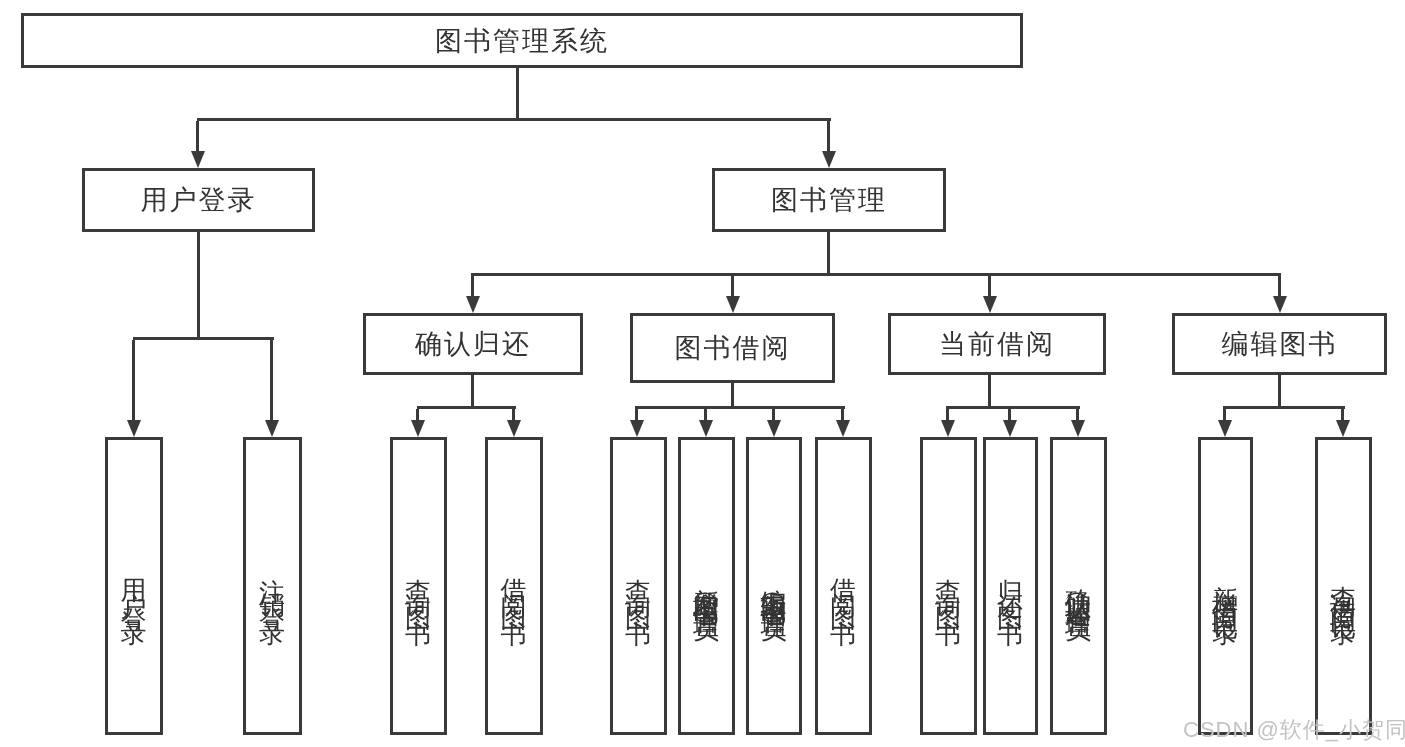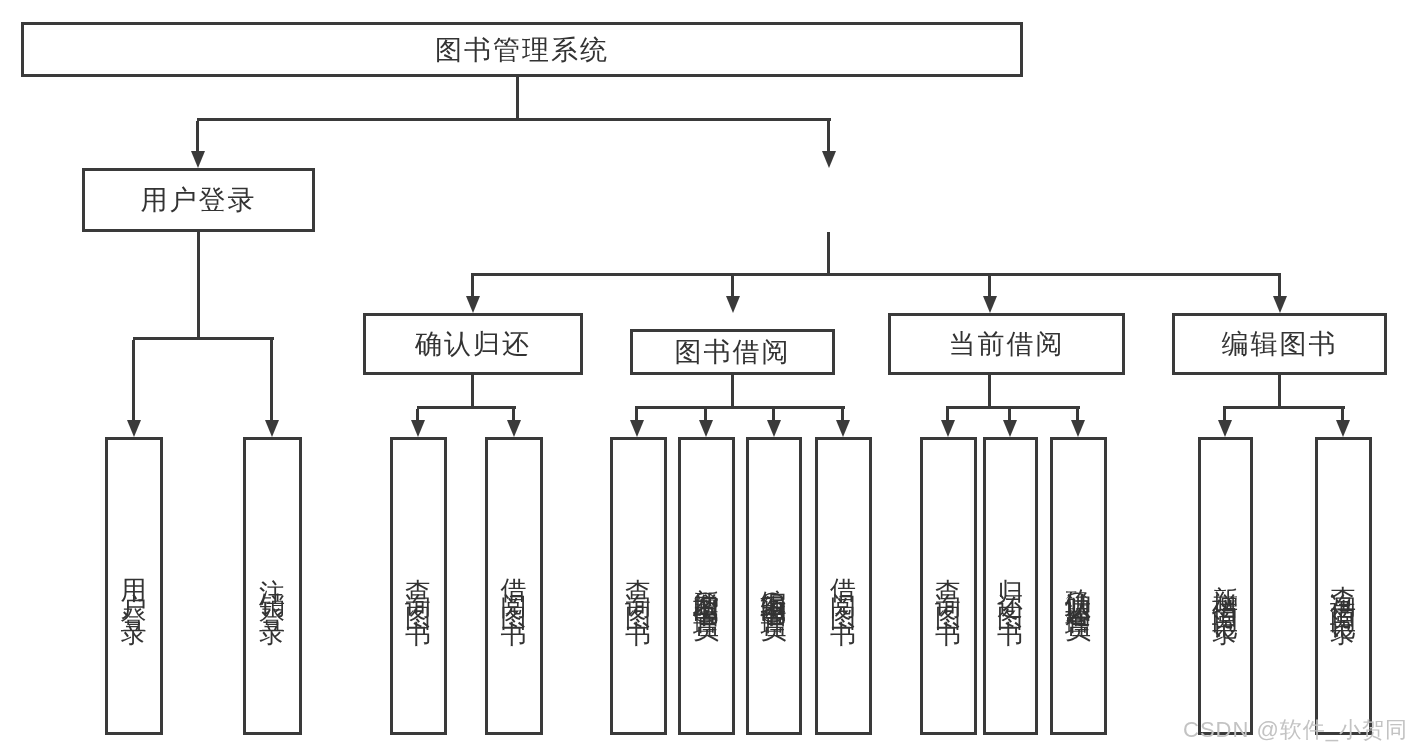--- a/index.html
+++ b/index.html
@@ -37,27 +37,28 @@
   .watermark{
     position:absolute;left:1183px;top:715px;z-index:9;
     font-size:22px;color:#c3c3c3;letter-spacing:1px;white-space:nowrap;
   }
 </style>
 </head>
 <body>
 
 <div id="canvas">
 
-  <div class="node h-label" style="left:21px;top:13px;width:1002px;height:55px;margin-top:9px;">图书管理系统</div>
+  <div class="node h-label" style="left:21px;top:13px;width:1002px;height:55px;">图书管理系统</div>
 
   <div class="node h-label" style="left:82px;top:168px;width:233px;height:64px;">用户登录</div>
+  <div class="node h-label" style="left:712px;top:168px;width:234px;height:64px;">图书管理</div>
 
   <div class="node h-label" style="left:363px;top:313px;width:220px;height:62px;">确认归还</div>
-  <div class="node h-label" style="left:630px;top:329px;width:205px;height:46px;">图书借阅</div>
-  <div class="node h-label" style="left:888px;top:313px;width:237px;height:62px;">当前借阅</div>
+  <div class="node h-label" style="left:630px;top:313px;width:205px;height:70px;">图书借阅</div>
+  <div class="node h-label" style="left:888px;top:313px;width:218px;height:62px;">当前借阅</div>
   <div class="node h-label" style="left:1172px;top:313px;width:215px;height:62px;">编辑图书</div>
 
   <div class="node leaf ls-wide" style="left:105px;top:437px;width:58px;height:298px;">用户登录</div>
   <div class="node leaf ls-wide" style="left:243px;top:437px;width:59px;height:298px;">注销登录</div>
 
   <div class="node leaf ls-wide" style="left:390px;top:437px;width:57px;height:298px;">查询图书</div>
   <div class="node leaf ls-wide" style="left:485px;top:437px;width:58px;height:298px;">借阅图书</div>
 
   <div class="node leaf ls-wide" style="left:610px;top:437px;width:57px;height:298px;">查询图书</div>
   <div class="node leaf ls-tight" style="left:678px;top:437px;width:57px;height:298px;">新增图书（管理员）</div>

